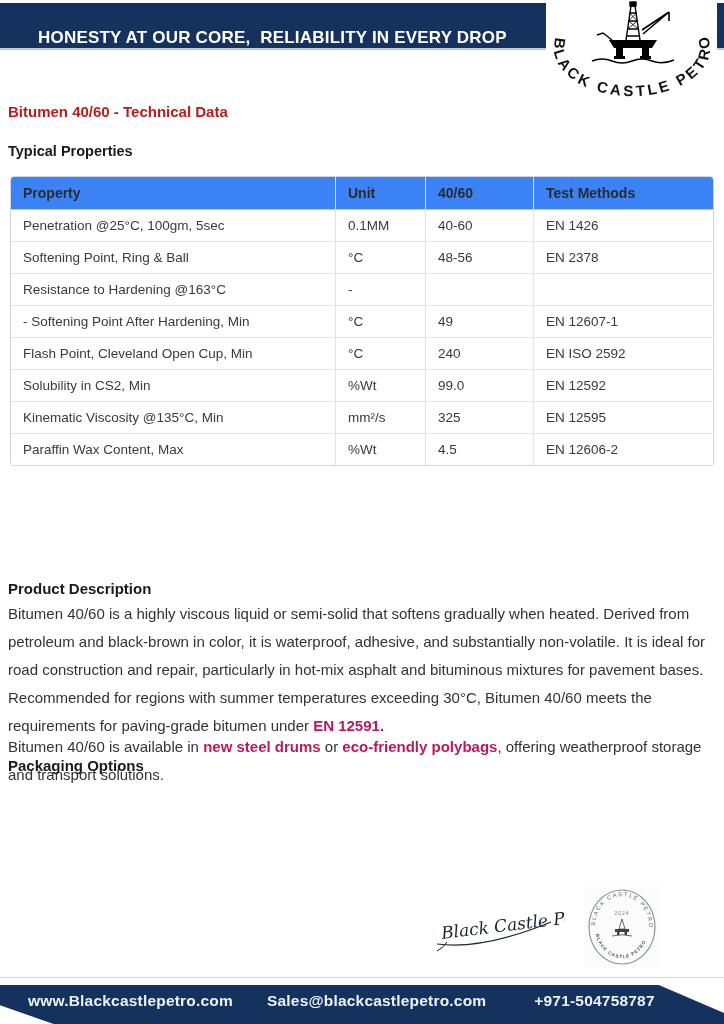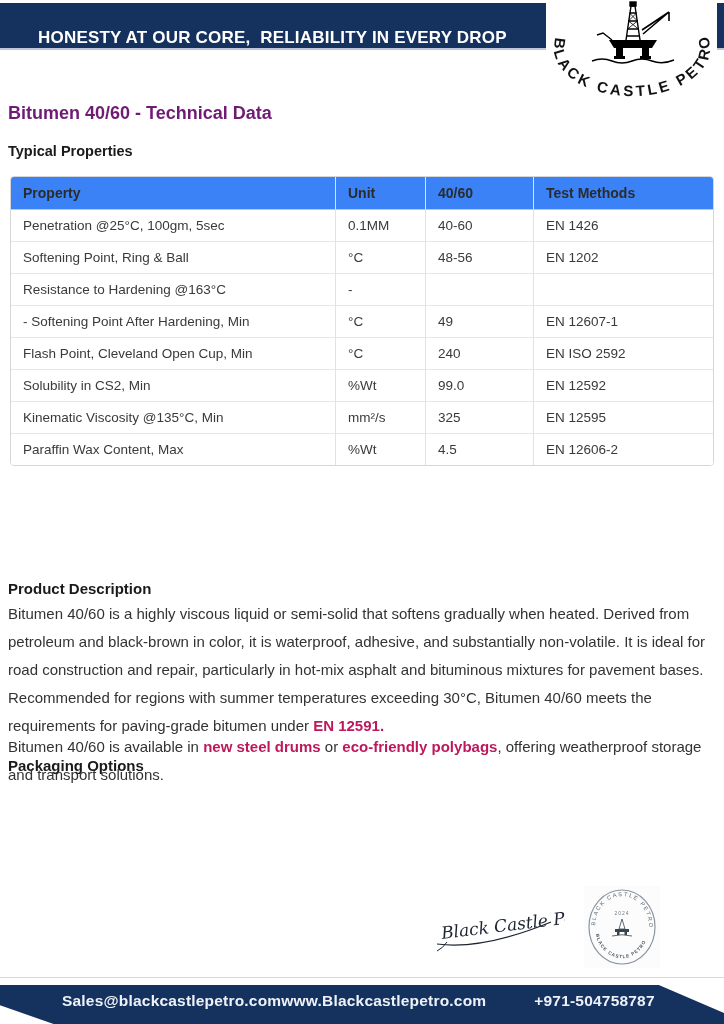--- a/index.html
+++ b/index.html
@@ -20,21 +20,21 @@
   .banner-text {
     color:#ffffff; font-weight:bold; font-size:17px; letter-spacing:.2px;
     padding-left:38px; white-space:pre;
   }
   .banner-strip {
     position:absolute; right:0; top:3px; width:7px; height:47px;
     background:#15325f; border-bottom:2px solid #bcc7da;
   }
   .logo { position:absolute; left:546px; top:0; width:170px; height:100px; }
   
-  .doc-title { position:absolute; left:8px; top:103px; font-size:18px; font-weight:bold; color:#701a75; }
+  .doc-title { position:absolute; left:8px; top:103px; font-size:15px; font-weight:bold; color:#b91c1c; }
   .sub-title { position:absolute; left:8px; font-size:14.5px; font-weight:bold; color:#1a1a1a; }
   .sub-title.typical { top:143px; }
   
   .spec-table {
     position:absolute; left:10px; top:176px; width:704px;
     border-collapse:separate; border-spacing:0;
     border:1px solid #d6d6d6; border-radius:4px; overflow:hidden;
     font-size:13.5px; color:#3a3a3a;
   }
   .spec-table th {
@@ -145,21 +145,21 @@
       <tr>
         <td>Penetration @25°C, 100gm, 5sec</td>
         <td>0.1MM</td>
         <td>40-60</td>
         <td>EN 1426</td>
       </tr>
       <tr>
         <td>Softening Point, Ring &amp; Ball</td>
         <td>°C</td>
         <td>48-56</td>
-        <td>EN 1202</td>
+        <td>EN 2378</td>
       </tr>
       <tr>
         <td>Resistance to Hardening @163°C</td>
         <td>-</td>
         <td></td>
         <td></td>
       </tr>
       <tr>
         <td>- Softening Point After Hardening, Min</td>
         <td>°C</td>
@@ -227,17 +227,17 @@
     </g>
     <text font-size="4.6" font-weight="bold" fill="#4a5560" letter-spacing="0.9" font-family="Liberation Sans, sans-serif">
       <textPath href="#stampBottom" startOffset="2">BLACK CASTLE PETRO</textPath>
     </text>
   </svg>
 </div>
 
 <div class="footer-line"></div>
 <div class="footer">
   <div class="footer-row">
+    <a class="footer-item website">www.Blackcastlepetro.com</a>
     <a class="footer-item email">Sales@blackcastlepetro.com</a>
-    <a class="footer-item website">www.Blackcastlepetro.com</a>
     <span class="footer-item phone">+971-504758787</span>
   </div>
 </div>
 
 </body></html>

